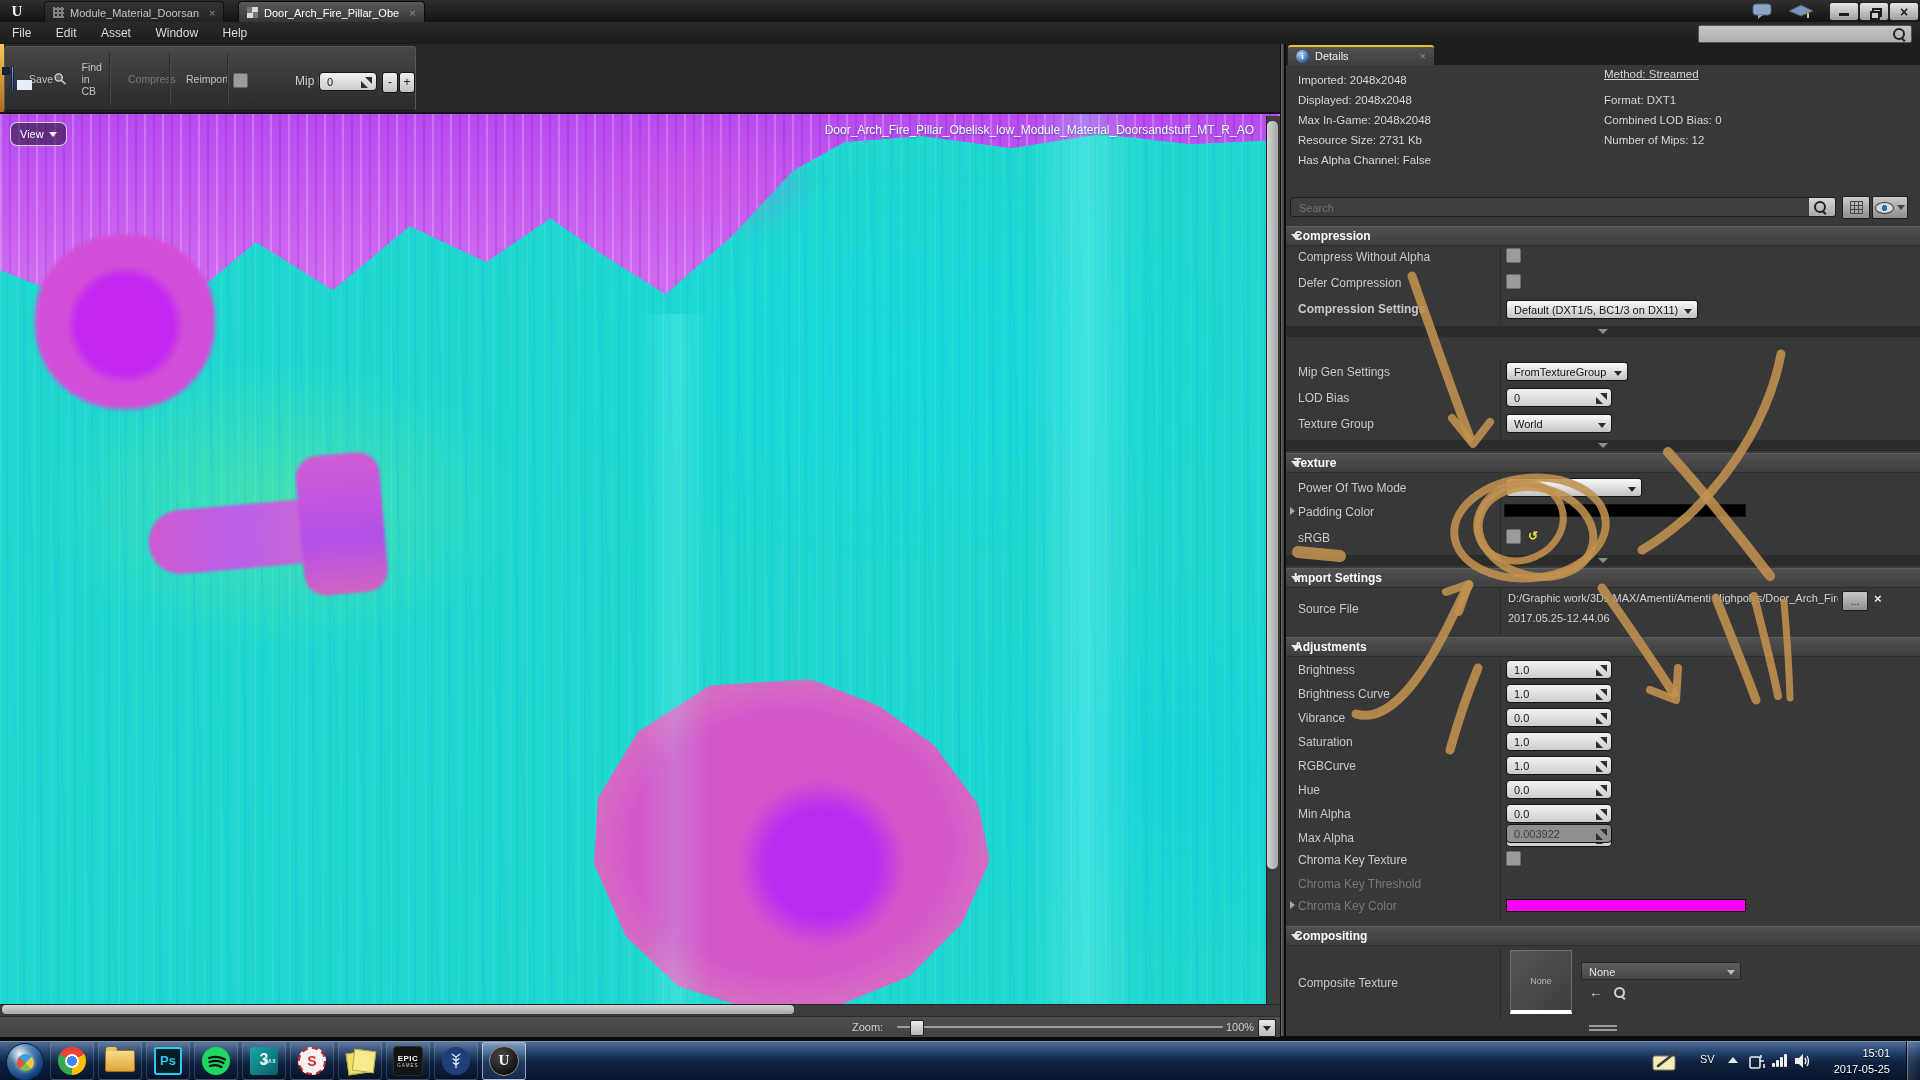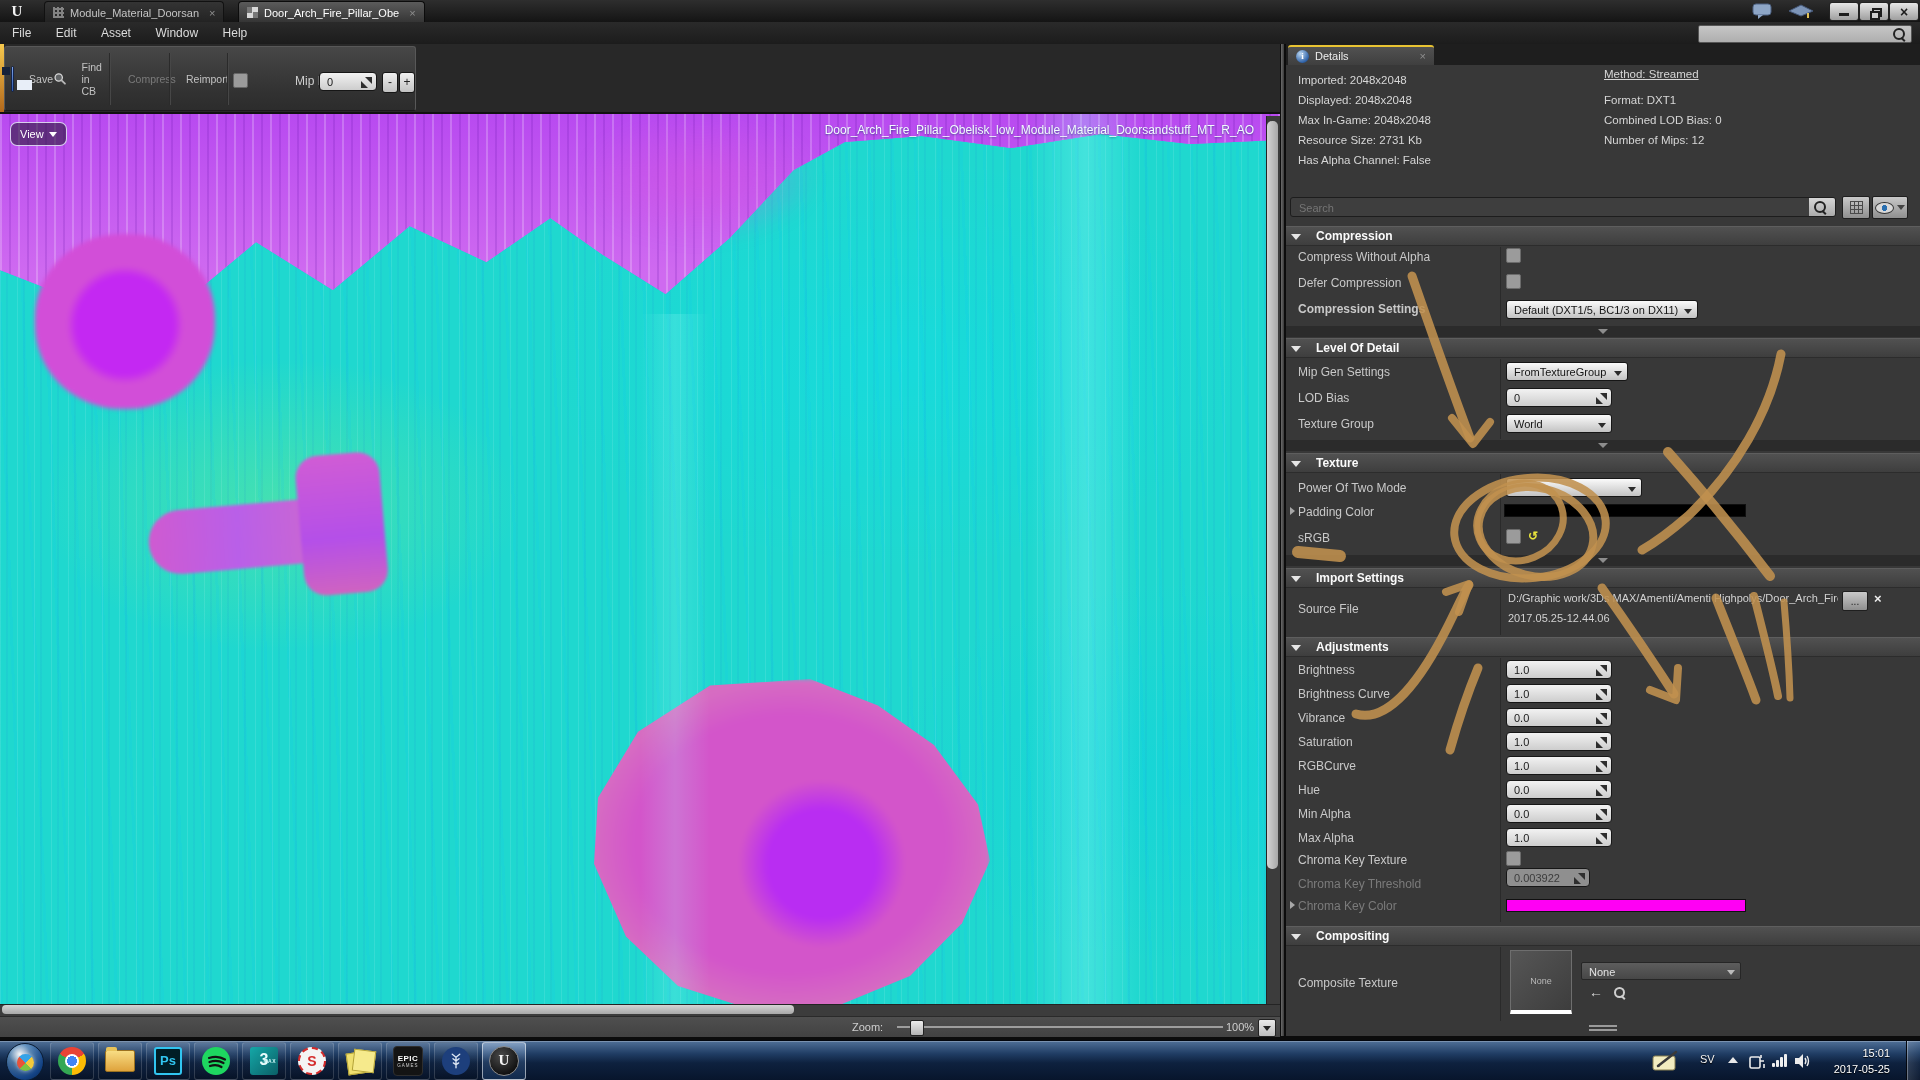--- a/index.html
+++ b/index.html
@@ -129,21 +129,21 @@
   #dtl-search{left:4px;top:153px;width:546px;height:20px;background:#3e3e3e;border:1px solid #1d1d1d;border-radius:3px;box-sizing:border-box;}
   #dtl-search input{position:absolute;left:6px;top:1px;width:500px;height:16px;background:transparent;border:none;outline:none;
     color:#aaa;font-size:11px;font-family:"Liberation Sans",sans-serif;}
   #dtl-search .cap-end{position:absolute;right:0;top:0;width:26px;height:18px;background:linear-gradient(#d6d6d6,#ababab);border-radius:0 2px 2px 0;}
   .sqbtn{background:linear-gradient(#c9c9c9,#8f8f8f);border:1px solid #1f1f1f;border-radius:2px;display:flex;align-items:center;justify-content:center;}
   .grid-glyph{width:13px;height:13px;background:
     repeating-linear-gradient(0deg,#4a4a4a 0 1px,transparent 1px 4px),
     repeating-linear-gradient(90deg,#4a4a4a 0 1px,transparent 1px 4px);}
   .eye{width:17px;height:10px;border-radius:50%;background:radial-gradient(circle at 50% 50%,#2a6fb0 0 3px,#d8d8d8 3px);border:1px solid #333;}
   .sech{left:0;width:634px;height:20px;background:linear-gradient(#515151,#3e3e3e);border-top:1px solid #5e5e5e;
-    border-bottom:1px solid #2c2c2c;color:#fbfbfb;font-size:12px;font-weight:bold;line-height:19px;padding-left:30px;box-sizing:border-box;position:absolute;}
+    border-bottom:1px solid #2c2c2c;color:#fbfbfb;font-size:12px;font-weight:bold;line-height:19px;padding-left:8px;box-sizing:border-box;position:absolute;}
   .sech .exp{position:absolute;left:5px;top:7px;border-left:5px solid transparent;border-right:5px solid transparent;border-top:6px solid #e6e6e6;}
   .secf{left:0;width:634px;height:11px;background:#2b2b2b;position:absolute;}
   .secf .c{position:absolute;left:50%;top:3px;margin-left:-5px;border-left:5px solid transparent;border-right:5px solid transparent;border-top:5px solid #8d8d8d;}
   .lbl{font-size:12px;color:#c9c9c9;position:absolute;left:12px;}
   .lbl.dim{color:#7b7b7b;}
   .cb{width:13px;height:13px;background:#9b9b9b;border:1px solid #6b6b6b;border-radius:2px;position:absolute;}
   .vdiv{left:214px;width:1px;background:#2a2a2a;position:absolute;}
   .expr{position:absolute;border-top:4px solid transparent;border-bottom:4px solid transparent;border-left:5px solid #a8a8a8;}
   .colorbar{position:absolute;height:11px;border:1px solid #101010;}
   .reset-ico{position:absolute;color:#e8e33c;font-size:12px;font-weight:bold;}
@@ -378,24 +378,20 @@
     <div class="cb" style="left:220px;top:230px;"></div>
     <span class="lbl" style="top:258px;font-weight:bold;">Compression Settings</span>
     <div class="dd" style="left:220px;top:256px;width:192px;">
       <span>Default (DXT1/5, BC1/3 on DX11)</span>
       <span class="car"></span>
     </div>
     <div class="secf" style="top:282px;">
         <span class="c"></span>
       </div>
 
-    <div class="sech" style="top:294px;">
-      <span class="exp"></span>
-      <span>Level Of Detail</span>
-    </div>
     <div class="vdiv" style="top:315px;height:80px;"></div>
     <span class="lbl" style="top:321px;">Mip Gen Settings</span>
     <div class="dd" style="left:220px;top:318px;width:122px;">
       <span>FromTextureGroup</span>
       <span class="car"></span>
     </div>
     <span class="lbl" style="top:347px;">LOD Bias</span>
     <div class="spin" style="left:220px;top:344px;width:106px;">
       <span>0</span><span class="si"></span>
     </div>
@@ -458,21 +454,21 @@
     <span class="lbl" style="top:739px;">Hue</span>
     <div class="spin" style="left:220px;top:736px;width:106px;"><span>0.0</span><span class="si"></span></div>
     <span class="lbl" style="top:763px;">Min Alpha</span>
     <div class="spin" style="left:220px;top:760px;width:106px;"><span>0.0</span><span class="si"></span></div>
     <span class="lbl" style="top:787px;">Max Alpha</span>
     <div class="spin" style="left:220px;top:784px;width:106px;"><span>1.0</span><span class="si"></span></div>
 
     <span class="lbl" style="top:809px;">Chroma Key Texture</span>
     <div class="cb" style="left:220px;top:807px;"></div>
     <span class="lbl dim" style="top:833px;">Chroma Key Threshold</span>
-    <div class="spin dis" style="left:220px;top:824px;width:84px;"><span>0.003922</span><span class="si"></span></div>
+    <div class="spin dis" style="left:220px;top:780px;width:106px;"><span>0.003922</span><span class="si"></span></div>
     <span class="expr" style="left:4px;top:857px;"></span>
     <span class="lbl dim" style="top:855px;">Chroma Key Color</span>
     <div class="colorbar" style="left:220px;top:855px;width:238px;background:#ff00f4;"></div>
 
     <div class="sech" style="top:882px;">
       <span class="exp"></span>
       <span>Compositing</span>
     </div>
     <div class="vdiv" style="top:903px;height:74px;"></div>
     <span class="lbl" style="top:932px;">Composite Texture</span>

